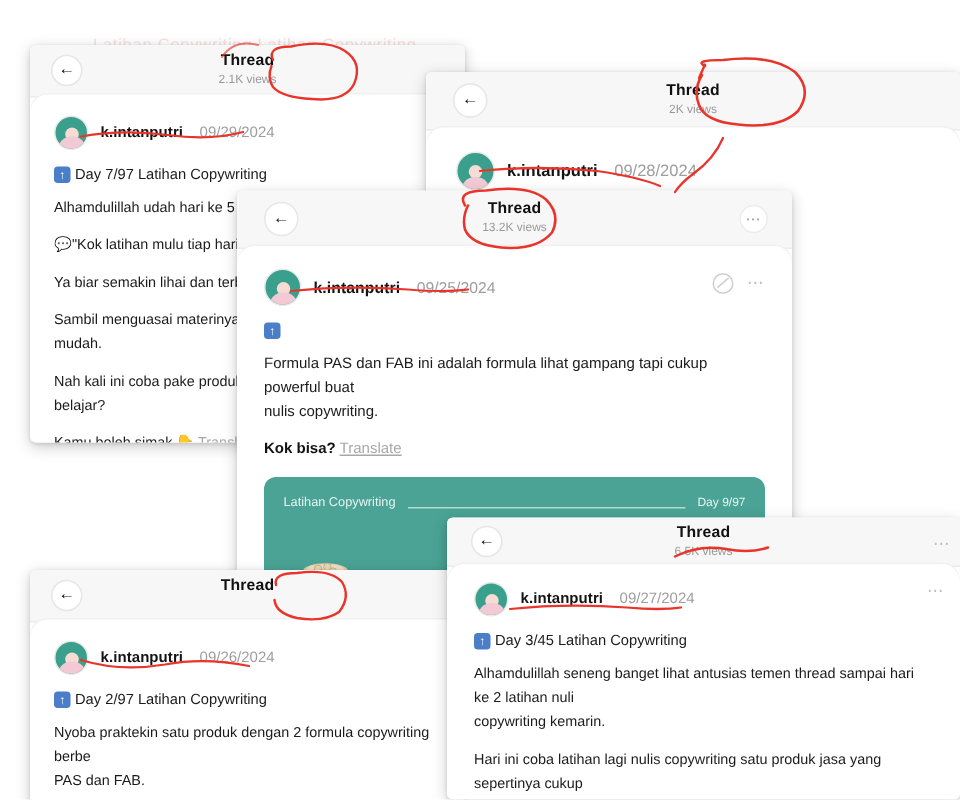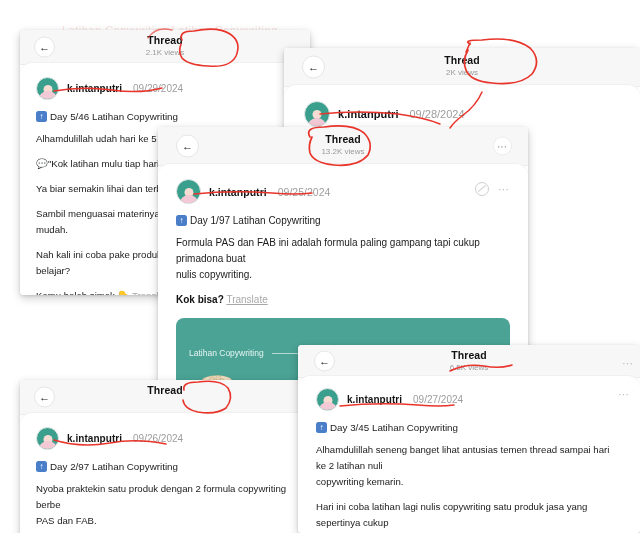--- a/index.html
+++ b/index.html
@@ -106,23 +106,22 @@
   .ptext.nowrap{white-space:nowrap;}
   .translate{color:#a8a8a8;text-decoration:underline;}
   .hl-dark{font-weight:bold;color:#111;}
 
   
   .promo{
     margin-top:10px;border-radius:8px;overflow:hidden;
     background:#4aa395;position:relative;height:120px;
   }
   .promo-bar{
-    display:flex;align-items:center;gap:8px;
+    display:flex;align-items:flex-end;gap:8px;
     padding:11px 13px 0 13px;
-    margin-top:19px;
   }
   .promo-bar .lbl{font-size:8.5px;color:#e7f4f1;white-space:nowrap;}
   .promo-bar .rule{flex:1;height:1px;background:#cfe6e1;opacity:.8;}
   .promo-bar .day{font-size:8px;color:#e7f4f1;white-space:nowrap;}
   .promo-food{
     position:absolute;left:22px;top:55px;width:38px;height:26px;
   }
 
   
   .annot{position:absolute;pointer-events:none;}
@@ -154,21 +153,21 @@
       </div>
     </div>
     <div class="shot-body">
       <div class="post-head">
         <div class="avatar"></div>
         <span class="uname">k.intanputri</span>
         <span class="udate">09/29/2024</span>
       </div>
       <div class="daytitle">
         <span class="tw-emoji">↑</span>
-        <span>Day 5/46 Latihan Copywriting</span>
+        <span>Day 7/97 Latihan Copywriting</span>
       </div>
       <div class="ptext nowrap">Alhamdulillah udah hari ke 5 n</div>
       <div class="ptext nowrap">
         <span style="color:#5b7c8d;">💬</span><span>"Kok latihan mulu tiap hari</span>
       </div>
       <div class="ptext nowrap">Ya biar semakin lihai dan terb</div>
       <div class="ptext">Sambil menguasai materinya,
 mudah.</div>
       <div class="ptext">Nah kali ini coba pake produk
 belajar?</div>
@@ -213,23 +212,22 @@
         <div class="avatar" style="width:23px;height:23px;"></div>
         <span class="uname" style="font-size:10.5px;">k.intanputri</span>
         <span class="udate" style="font-size:10.5px;">09/25/2024</span>
         <div class="post-actions" style="top:18px;">
           <div class="ico-noedit"></div>
           <div class="ico-dots">⋯</div>
         </div>
       </div>
       <div class="daytitle" style="font-size:10px;">
         <span class="tw-emoji">↑</span>
-        <span>Day 1/97 Latihan Copywriting</span>
-      </div>
-      <div class="ptext" style="font-size:10px;">Formula PAS dan FAB ini adalah formula paling gampang tapi cukup primadona buat
+      </div>
+      <div class="ptext" style="font-size:10px;">Formula PAS dan FAB ini adalah formula lihat gampang tapi cukup powerful buat
 nulis copywriting.</div>
       <div class="ptext nowrap" style="font-size:10px;">
         <span class="hl-dark">Kok bisa?</span>
         <span class="translate">Translate</span>
       </div>
       <div class="promo">
         <div class="promo-bar">
           <span class="lbl">Latihan Copywriting</span>
           <span class="rule"></span>
           <span class="day">Day 9/97</span>

